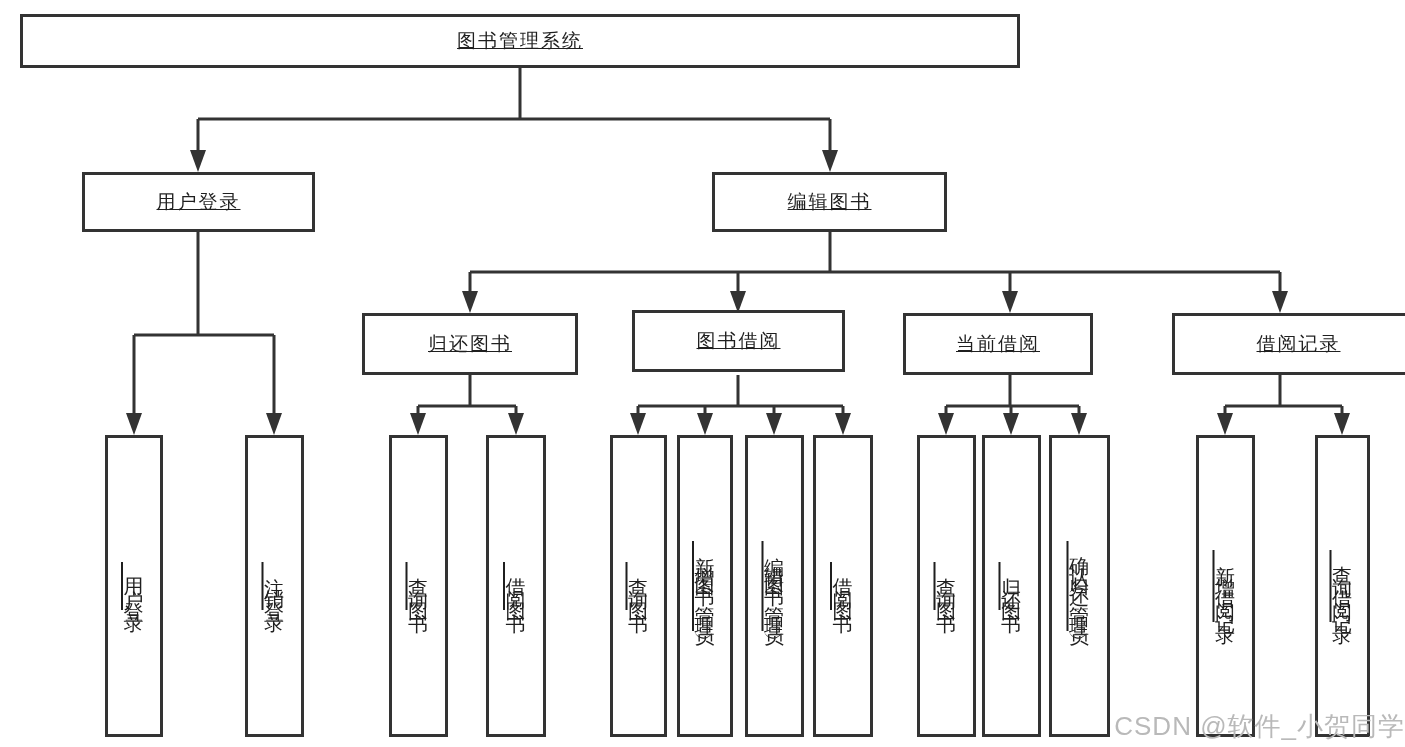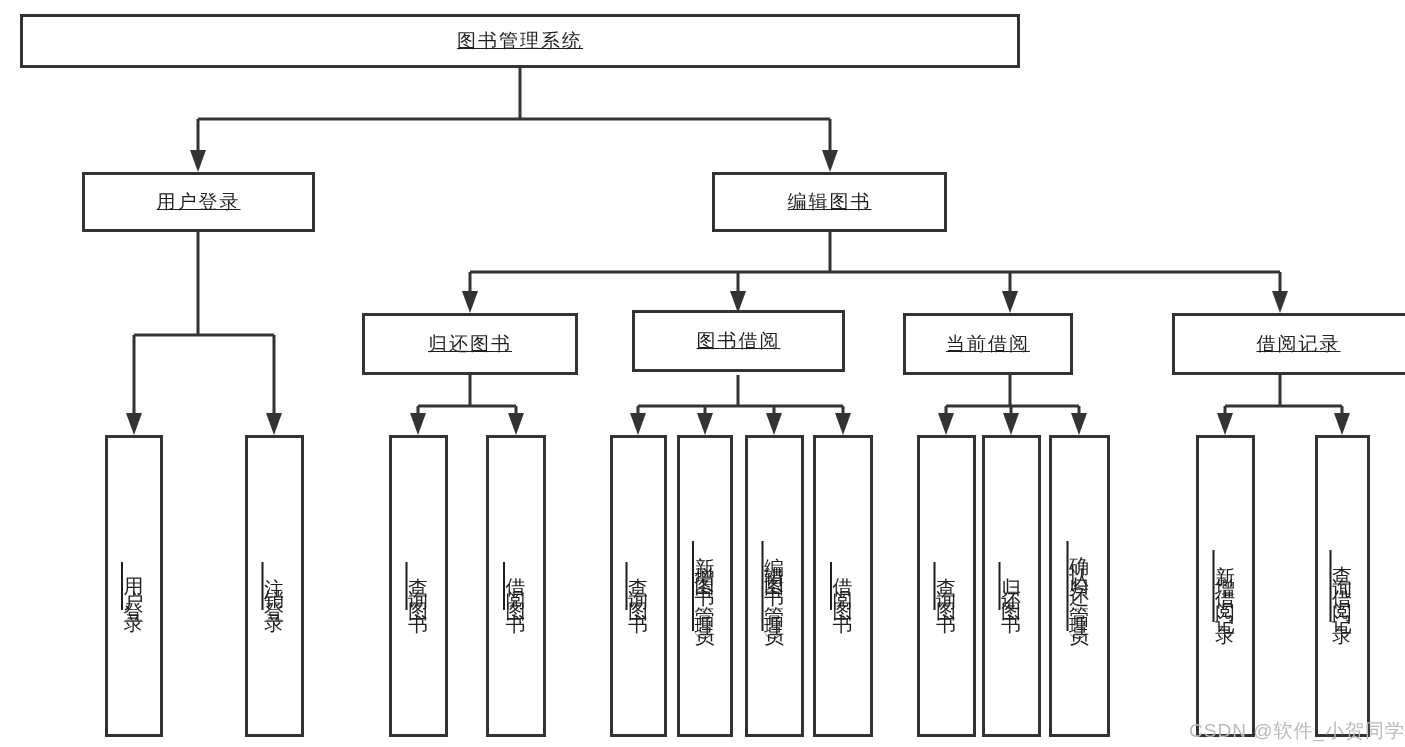--- a/index.html
+++ b/index.html
@@ -21,39 +21,39 @@
   }
   .leaf.dense{letter-spacing:10px;}
   
   #n-root{left:20px;top:14px;width:1000px;height:54px;}
   
   #n-user-login{left:82px;top:172px;width:233px;height:60px;}
   #n-book-mgmt{left:712px;top:172px;width:235px;height:60px;}
   
   #n-nbr{left:362px;top:313px;width:216px;height:62px;}
   #n-bb{left:632px;top:310px;width:213px;height:62px;}
-  #n-cb{left:903px;top:313px;width:170px;height:62px;}
+  #n-cb{left:903px;top:313px;width:190px;height:62px;}
   #n-br{left:1172px;top:313px;width:253px;height:62px;}
   
   #l-ul1{left:105px;width:58px;}
   #l-ul2{left:245px;width:59px;}
   #l-nbr1{left:389px;width:59px;}
   #l-nbr2{left:486px;width:60px;}
   #l-bb1{left:610px;width:57px;}
   #l-bb2{left:677px;width:56px;}
   #l-bb3{left:745px;width:59px;}
   #l-bb4{left:813px;width:60px;}
   #l-cb1{left:917px;width:59px;}
   #l-cb2{left:982px;width:59px;}
   #l-cb3{left:1049px;width:61px;}
   #l-br1{left:1196px;width:59px;}
   #l-br2{left:1315px;width:55px;}
   #watermark{
     position:absolute;right:0;bottom:3px;z-index:5;
-    font-size:19px;color:#b9b9b9;letter-spacing:1px;white-space:nowrap;
+    font-size:26px;color:#b9b9b9;letter-spacing:1px;white-space:nowrap;
   }
 </style>
 </head>
 <body>
 
 <svg id="wires" viewBox="0 0 1405 747" xmlns="http://www.w3.org/2000/svg" aria-hidden="true">
   <g stroke="#333333" stroke-width="3" fill="none">
 
     <path d="M520 68 V119 M198 119 H830 M198 119 V152 M830 119 V152"></path>
 

